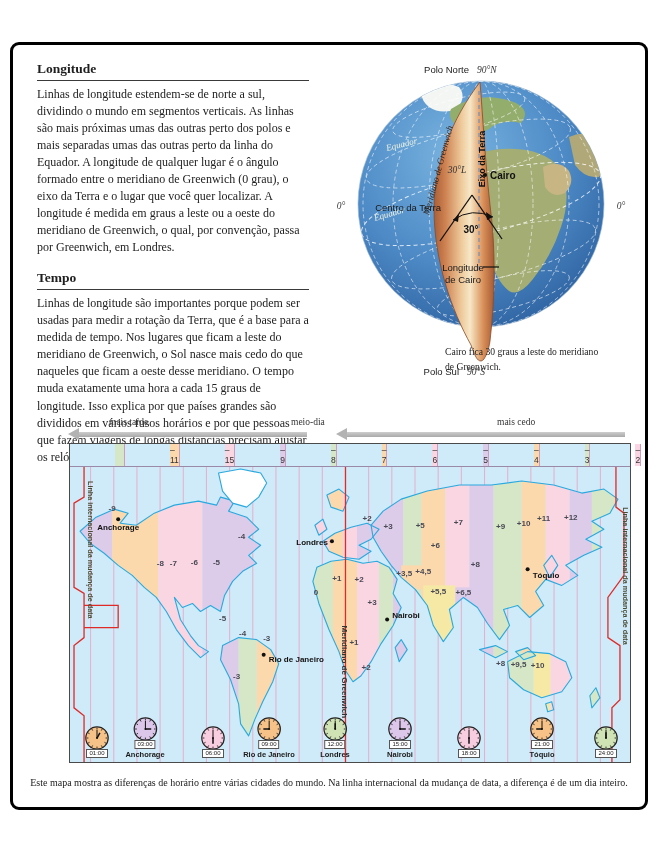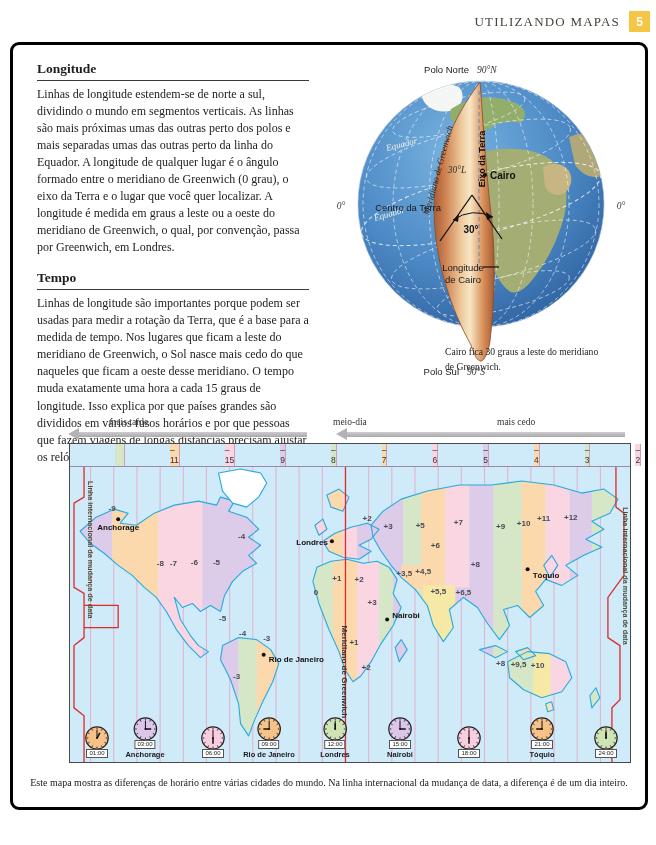--- a/index.html
+++ b/index.html
@@ -18,21 +18,21 @@
   .sec-head{font-size:13.5px;font-weight:700;margin:0 0 3px 0;padding-bottom:3px;border-bottom:1.6px solid #3a3a3a;}
   .sec-body{font-size:12px;line-height:1.42;margin:5px 0 14px 0;color:#222;}
   
   .globe-wrap{position:absolute;left:318px;top:14px;width:300px;height:322px;}
   .globe-caption{position:absolute;left:432px;top:300px;width:158px;font-size:9.6px;line-height:1.55;color:#222;}
   
   .map-head{position:absolute;left:58px;top:350px;width:252px;font-size:12.5px;font-weight:700;
             padding-bottom:3px;border-bottom:1.6px solid #3a3a3a;}
   .arrows-row{position:absolute;left:56px;top:374px;width:560px;height:22px;font-size:9.5px;color:#333;}
   .arr-lbl{position:absolute;top:-2px;}
-  .lbl-tarde{left:40px;} .lbl-meiodia{left:222px;margin-left:42px;} .lbl-cedo{left:428px;}
+  .lbl-tarde{left:40px;} .lbl-meiodia{left:222px;} .lbl-cedo{left:428px;}
   .arrow{position:absolute;top:13px;height:5px;background:linear-gradient(to bottom,#cdcdcd,#a9a9a9);}
   .arrow::before{content:"";position:absolute;left:-11px;top:-4px;width:0;height:0;
                  border:6.5px solid transparent;border-right:11px solid #b3b3b3;border-left:none;}
   .arrow-left{left:10px;width:228px;} .arrow-right{left:278px;width:278px;}
   
   .map-box{position:absolute;left:56px;top:398px;width:560px;height:318px;border:1px solid #4a4a4a;
            background:#cfeaf8;display:flex;flex-direction:column;}
   .tz-strip{display:flex;height:22px;border-bottom:1px solid #9a8aa8;flex:0 0 22px;}
   .tz-cell{flex:1;display:flex;align-items:center;justify-content:center;
            font:400 8.5px "Liberation Sans",sans-serif;color:#333;border-right:1px solid #cf9cc0;position:relative;margin-left:45px;}
@@ -61,24 +61,20 @@
   .g-eq{font-family:"Liberation Serif",serif;font-style:italic;font-size:9px;fill:#eef2e2;}
   .g-mer{font-family:"Liberation Serif",serif;font-style:italic;font-size:9.2px;fill:#33221a;}
   .g-eixo{font-size:9px;font-weight:700;fill:#111;}
   .g-bold{font-size:10px;font-weight:700;fill:#111;}
 </style>
 </head>
 <body>
 
 <div class="page">
 
-  <div class="hdr">
-    <span class="hdr-title">UTILIZANDO MAPAS</span>
-    <span class="pagenum">5</span>
-  </div>
 
   <div class="frame">
 
     <div class="col-text">
       <h2 class="sec-head">Longitude</h2>
       <p class="sec-body">Linhas de longitude estendem-se de norte a sul, dividindo o mundo em segmentos verticais. As linhas são mais próximas umas das outras perto dos polos e mais separadas umas das outras perto da linha do Equador. A longitude de qualquer lugar é o ângulo formado entre o meridiano de Greenwich (0 grau), o eixo da Terra e o lugar que você quer localizar. A longitude é medida em graus a leste ou a oeste do meridiano de Greenwich, o qual, por convenção, passa por Greenwich, em Londres.</p>
       <h2 class="sec-head">Tempo</h2>
       <p class="sec-body">Linhas de longitude são importantes porque podem ser usadas para medir a rotação da Terra, que é a base para a medida de tempo. Nos lugares que ficam a leste do meridiano de Greenwich, o Sol nasce mais cedo do que naqueles que ficam a oeste desse meridiano. O tempo muda exatamente uma hora a cada 15 graus de longitude. Isso explica por que países grandes são divididos em vários fusos horários e por que pessoas que fazem viagens de longas distâncias precisam ajustar os relógios.</p>
     </div>
 

